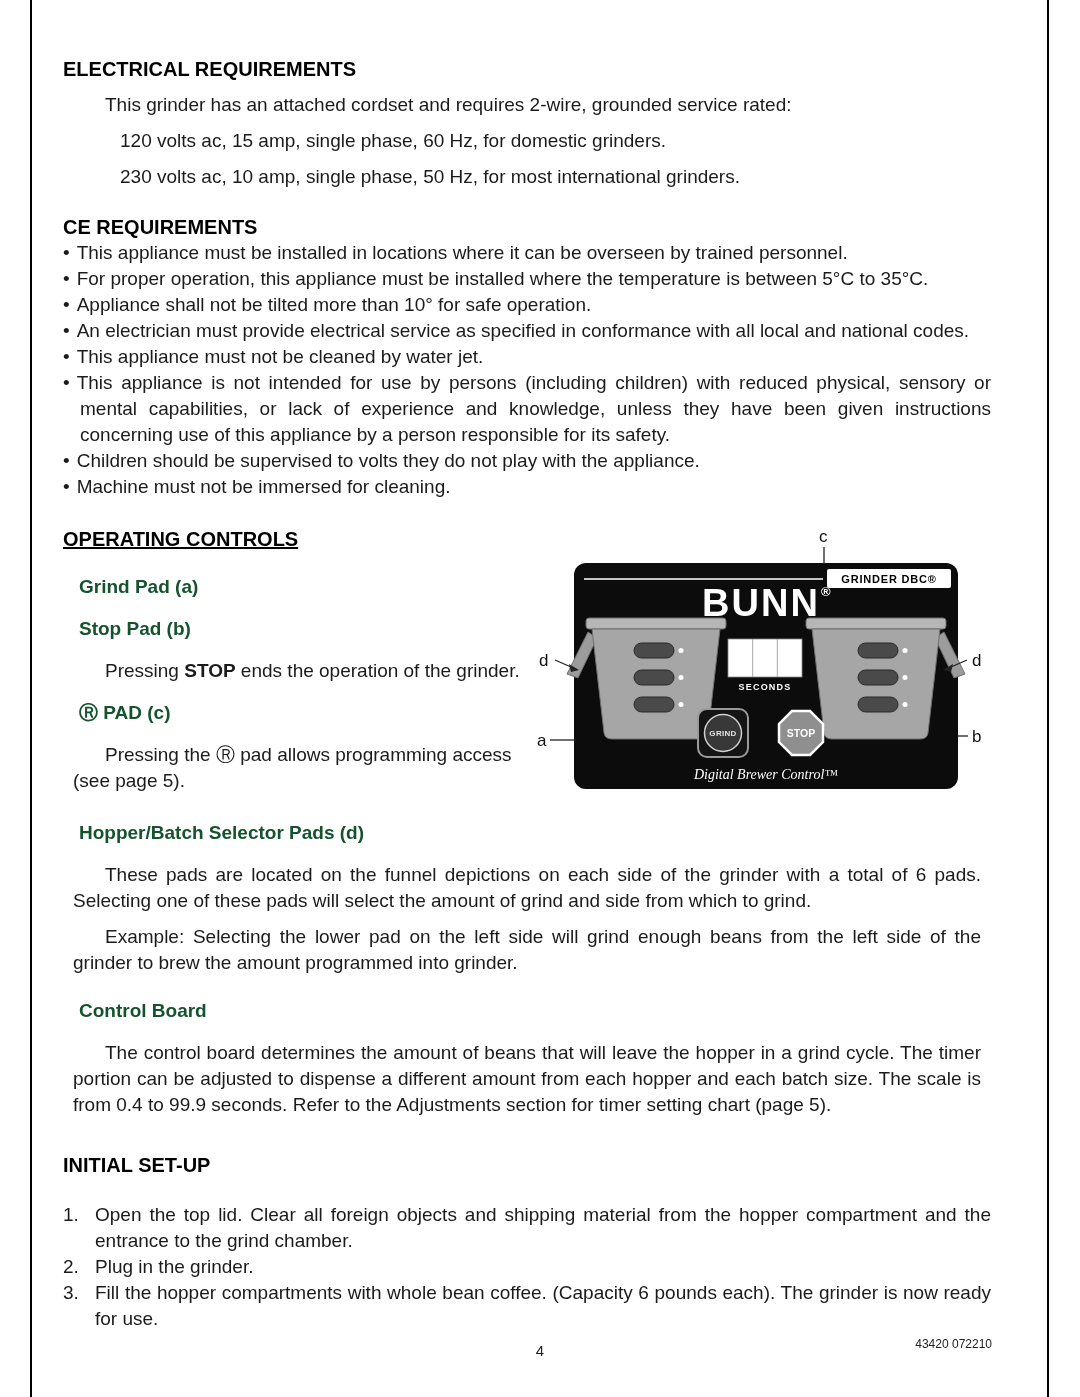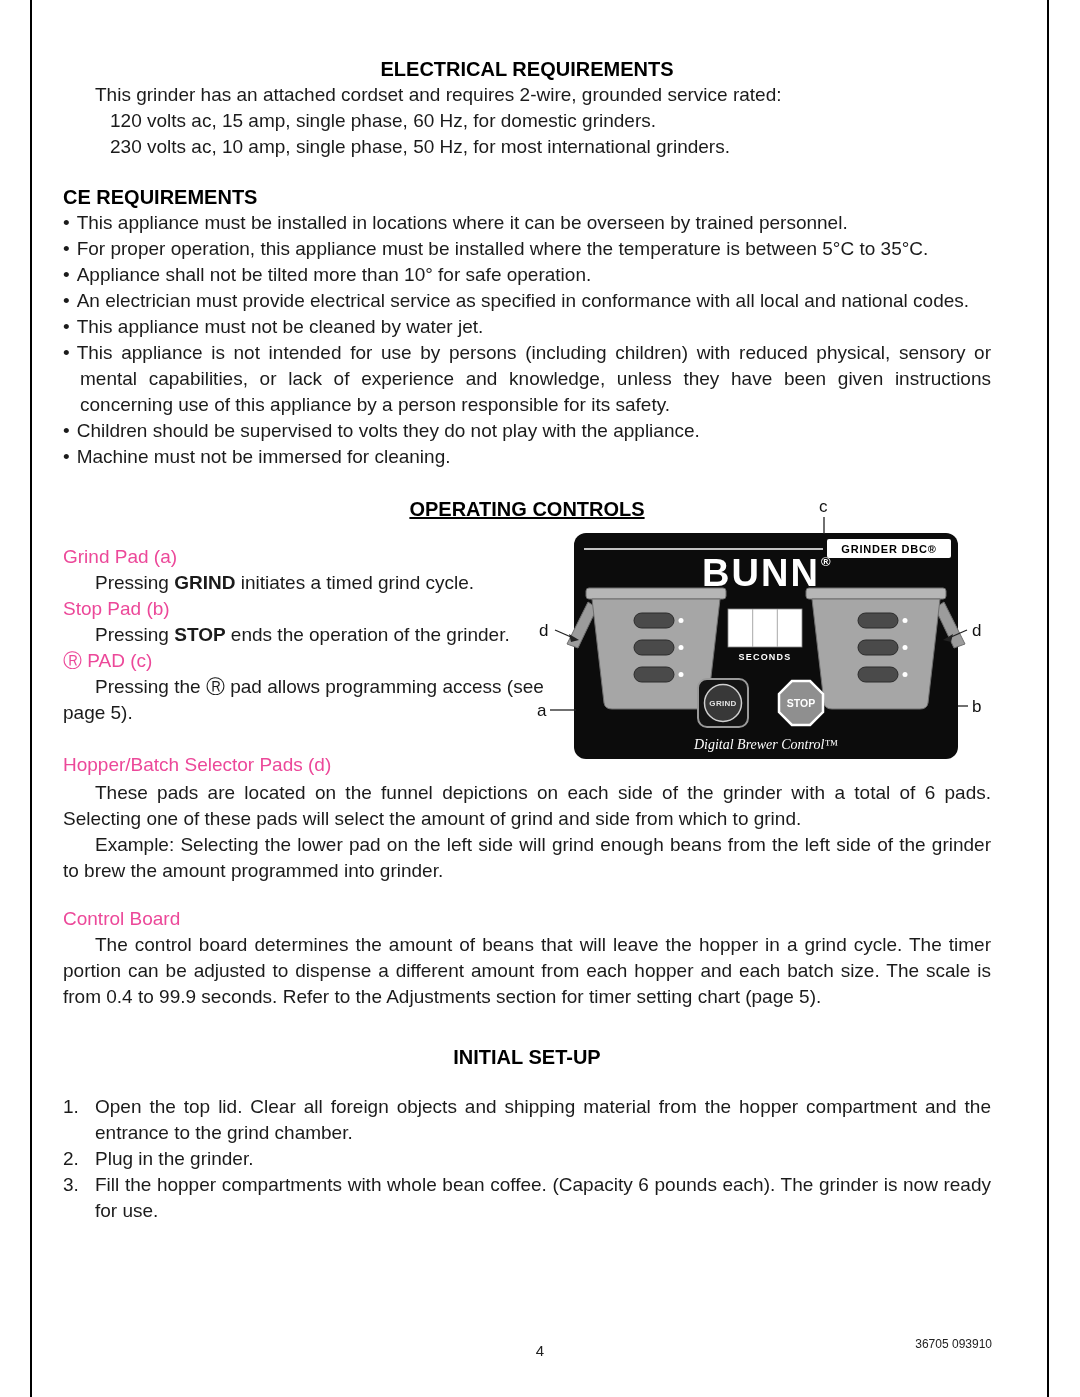--- a/index.html
+++ b/index.html
@@ -7,23 +7,23 @@
     width:1080px;height:1397px;overflow:hidden;position:relative;
     background:#ffffff;color:#1b1b1b;
     font-family:"Liberation Sans","DejaVu Sans",sans-serif;
   }
   .edge{position:absolute;top:0;bottom:0;width:2px;background:#000;}
   .edge-left{left:30px;}
   .edge-right{right:31px;}
 
   .content{position:absolute;left:63px;top:56px;width:928px;font-size:19px;line-height:26px;}
   h2{font-size:20px;line-height:26px;font-weight:bold;color:#000;margin:0;}
-  h3{font-size:19px;line-height:26px;font-weight:normal;color:#ec4899;margin:0;}
-  p{margin:0;}
-  .center{text-align:center;}
+  h3{font-size:19px;line-height:26px;font-weight:bold;color:#14532d;margin:16px;}
+  p{margin:10px;}
+  .center{}
   .just{text-align:justify;}
   .ind1{text-indent:32px;}
   .ind2{padding-left:47px;}
   .mt22{margin-top:22px;}
   .mt24{margin-top:24px;}
   .mt26{margin-top:34px;}
 
   .bullet{padding-left:17px;text-indent:-17px;text-align:justify;}
   .dot{margin-right:7px;}
 
@@ -87,21 +87,20 @@
   <div class="bullet"><span class="dot">•</span><span>This appliance must not be cleaned by water jet.</span></div>
   <div class="bullet"><span class="dot">•</span><span>This appliance is not intended for use by persons (including children) with reduced physical, sensory or mental capabilities, or lack of experience and knowledge, unless they have been given instructions concerning use of this appliance by a person responsible for its safety.</span></div>
   <div class="bullet"><span class="dot">•</span><span>Children should be supervised to volts they do not play with the appliance.</span></div>
   <div class="bullet"><span class="dot">•</span><span>Machine must not be immersed for cleaning.</span></div>
 
   <div class="op-wrap">
     <h2 class="center">OPERATING CONTROLS</h2>
 
     <div class="op-left">
       <h3>Grind Pad (a)</h3>
-      <p class="ind1"><span>Pressing </span><b>GRIND</b><span> initiates a timed grind cycle.</span></p>
       <h3>Stop Pad (b)</h3>
       <p class="ind1"><span>Pressing </span><b>STOP</b><span> ends the operation of the grinder.</span></p>
       <h3>Ⓡ PAD (c)</h3>
       <p class="ind1">Pressing the Ⓡ pad allows programming access (see page 5).</p>
       <h3 class="sel-heading">Hopper/Batch Selector Pads (d)</h3>
     </div>
 
     <svg class="diagram" viewBox="0 0 460 280" xmlns="http://www.w3.org/2000/svg">
 
       <rect class="panel" x="43" y="37" width="384" height="226" rx="12"></rect>
@@ -189,13 +188,13 @@
       <span class="stext">Plug in the grinder.</span>
     </div>
     <div class="setup-item">
       <span class="num">3.</span>
       <span class="stext">Fill the hopper compartments with whole bean coffee. (Capacity 6 pounds each). The grinder is now ready for use.</span>
     </div>
   </div>
 </div>
 
 <div class="footer-num">4</div>
-<div class="footer-doc">36705 093910</div>
+<div class="footer-doc">43420 072210</div>
 
 </body></html>

